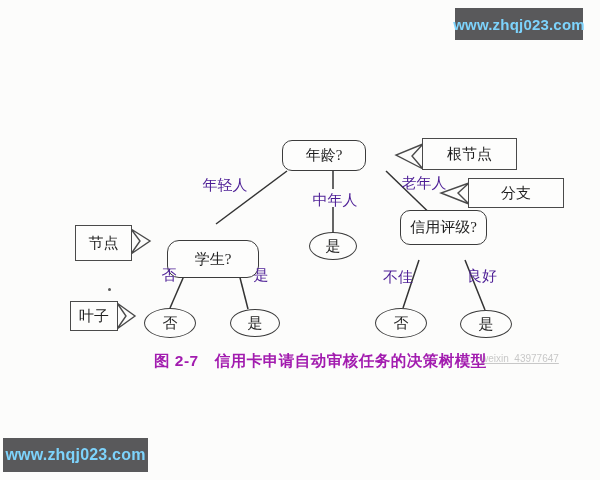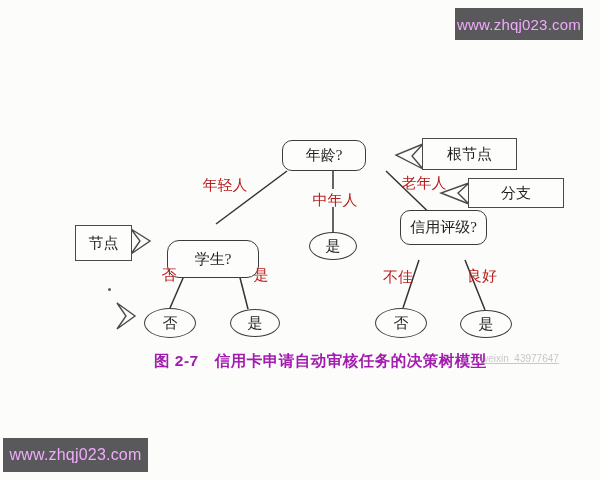--- a/index.html
+++ b/index.html
@@ -4,41 +4,41 @@
 <style>
   html,body{margin:0;padding:0;}
   #stage{
     position:relative;width:600px;height:480px;overflow:hidden;
     background:#fcfcfb;
     font-family:"Liberation Serif","DejaVu Serif",serif;
     color:#1f1f1f;
   }
   .banner{
     position:absolute;display:flex;align-items:center;justify-content:center;
-    background:#59595b;color:#f0abfc;
+    background:#59595b;color:#7dd3fc;
     font-family:"Liberation Sans","DejaVu Sans",sans-serif;
-    font-weight:normal;letter-spacing:.2px;
+    font-weight:bold;letter-spacing:.2px;
   }
   #banner-tr{left:455px;top:8px;width:128px;height:32px;font-size:15px;}
   #banner-bl{left:3px;top:438px;width:145px;height:34px;font-size:16px;}
   svg.overlay{position:absolute;left:0;top:0;pointer-events:none;}
   .node{
     position:absolute;display:flex;align-items:center;justify-content:center;
     background:#fdfdfc;border:1.6px solid #3c3c3c;font-size:15px;
     box-sizing:border-box;
   }
   .rounded{border-radius:10px;}
   .ellipse{border-radius:50%;}
   .callout{
     position:absolute;display:flex;align-items:center;justify-content:center;
     background:#fdfdfc;border:1.4px solid #4a4a4a;font-size:15px;
     box-sizing:border-box;
   }
   .edge-label{
-    position:absolute;font-size:15px;white-space:nowrap;color:#b91c1c;
+    position:absolute;font-size:15px;white-space:nowrap;color:#4c1d95;
     transform:translateX(-50%);
   }
   #caption{
     position:absolute;left:154px;top:351px;
     font-family:"Liberation Sans","DejaVu Sans",sans-serif;
     font-weight:bold;font-size:15.5px;color:#a21caf;letter-spacing:.5px;
     white-space:nowrap;z-index:3;
   }
   #watermark{
     position:absolute;left:481px;top:353px;
@@ -110,20 +110,23 @@
 
   <div class="callout" style="left:468px;top:178px;width:96px;height:30px">
     <span>分支</span>
   </div>
   <div class="callout" style="left:422px;top:138px;width:95px;height:32px">
     <span>根节点</span>
   </div>
   <div class="callout" style="left:75px;top:225px;width:57px;height:36px">
     <span>节点</span>
   </div>
+  <div class="callout" style="left:70px;top:301px;width:48px;height:30px">
+    <span>叶子</span>
+  </div>
 
   <div id="speck"></div>
 
   <div id="watermark">weixin_43977647</div>
 
   <div id="caption">图 2-7　信用卡申请自动审核任务的决策树模型</div>
 
 </div>
 
 </body></html>

